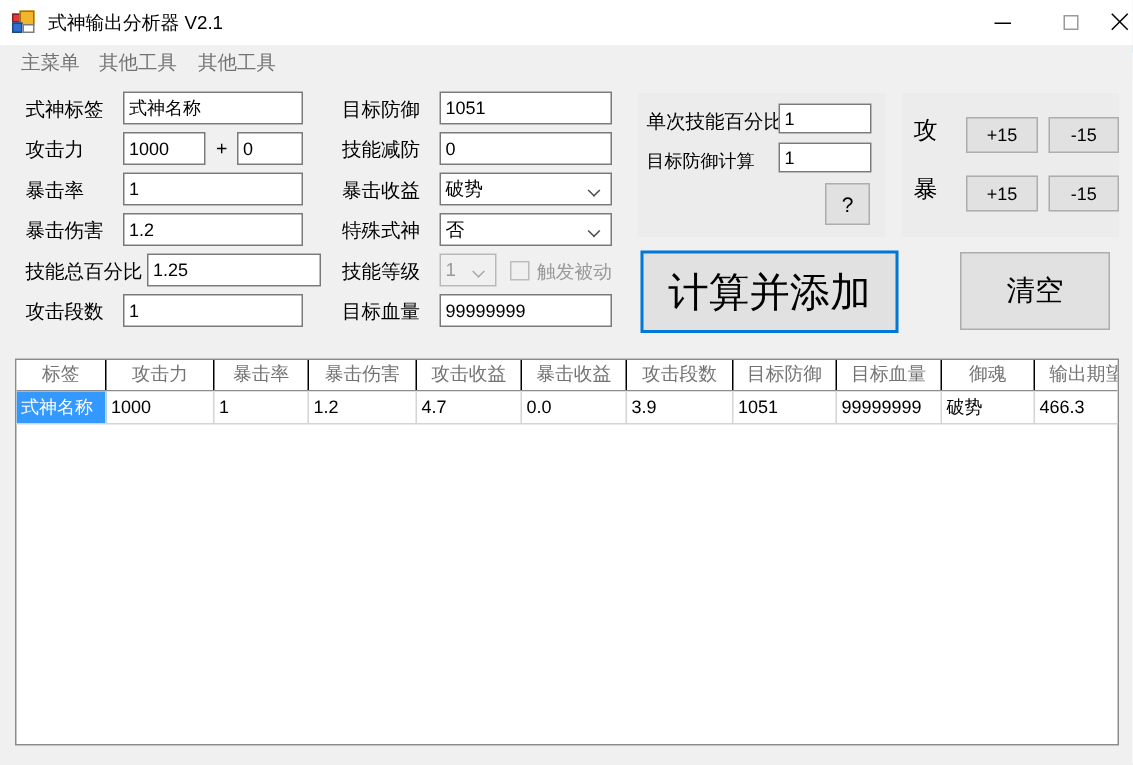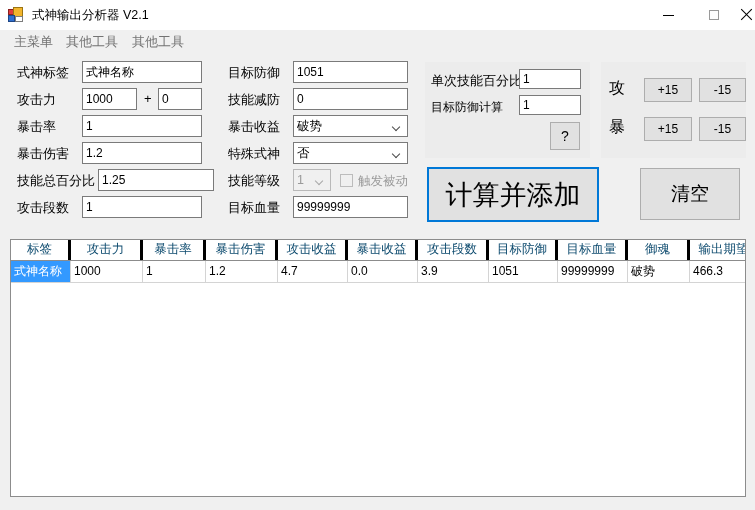--- a/index.html
+++ b/index.html
@@ -196,23 +196,23 @@
     position: relative;
     height: 20px;
     background: #ffffff;
     border-bottom: 1px solid #8c8c8c;
   }
   .grid-head .hc {
     position: absolute;
     top: 0;
     height: 20px;
     box-sizing: border-box;
-    border-right: 3px solid #000000;
+    border-right: 1px solid #000000;
     font-size: 12.5px;
-    color: #0c4a6e;
+    color: #737373;
     line-height: 19px;
     text-align: center;
     white-space: nowrap;
     overflow: hidden;
   }
   .grid-row {
     position: relative;
     height: 21px;
     background: #ffffff;
     border-bottom: 1px solid #d4d4d4;

